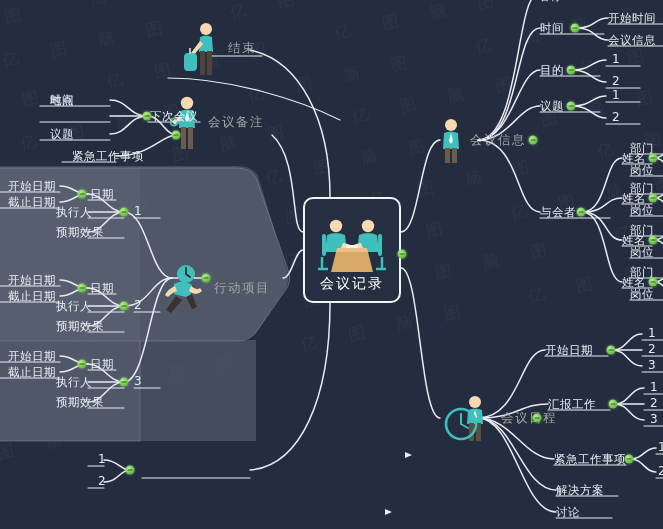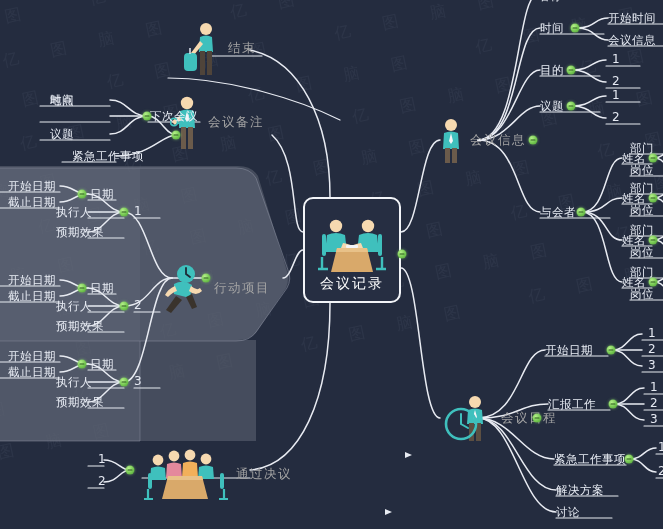--- a/index.html
+++ b/index.html
@@ -347,39 +347,20 @@
       <path d="M 18 17 q 6 -3 12 0 l 1 15 l -14 0 z" fill="#3fc0bd"></path>
       <path d="M 18 21 l -9 12 l 3 2 l 9 -11 z" fill="#f6d9b0"></path>
       <rect x="18" y="31" width="5" height="24" fill="#4f443a"></rect>
       <rect x="25" y="31" width="5" height="24" fill="#4f443a"></rect>
       <rect x="2" y="33" width="13" height="18" rx="4" fill="#3fc0bd"></rect>
       <path d="M 8 28 l 0 6" stroke="#d7dde8" stroke-width="1.6"></path>
     </svg>
     <div class="plabel">结束</div>
   </div>
 
-  <div class="picnode" style="left:142px;top:474px;">
-    <svg width="88" height="54" viewBox="0 0 88 54">
-      <circle cx="16" cy="13" r="5.4" fill="#f6d9b0"></circle>
-      <path d="M 9 21 q 7 -3 14 0 l 1 12 l -16 0 z" fill="#3fc0bd"></path>
-      <circle cx="32" cy="9" r="5.4" fill="#f6d9b0"></circle>
-      <path d="M 25 17 q 7 -3 14 0 l 1 14 l -16 0 z" fill="#e4899c"></path>
-      <circle cx="48" cy="8" r="5.4" fill="#f6d9b0"></circle>
-      <path d="M 41 16 q 7 -3 14 0 l 1 15 l -16 0 z" fill="#f2b05a"></path>
-      <circle cx="64" cy="12" r="5.4" fill="#f6d9b0"></circle>
-      <path d="M 57 20 q 7 -3 14 0 l 1 12 l -16 0 z" fill="#3fc0bd"></path>
-      <path d="M 26 29 l 34 0 l 6 23 l -46 0 z" fill="#d9a96a"></path>
-      <path d="M 26 29 l 34 0 l 1 4 l -36 0 z" fill="#e8c188"></path>
-      <rect x="6" y="26" width="4" height="16" rx="2" fill="#3fc0bd"></rect>
-      <path d="M 6 42 l 0 10 M 2 52 l 9 0" stroke="#3fc0bd" stroke-width="2.2" fill="none"></path>
-      <rect x="78" y="26" width="4" height="16" rx="2" fill="#3fc0bd"></rect>
-      <path d="M 82 42 l 0 10 M 77 52 l 9 0" stroke="#3fc0bd" stroke-width="2.2" fill="none"></path>
-    </svg>
-    <div class="plabel">通过决议</div>
-  </div>
 
   <div class="node" style="left:538px;top:-4px;">名称</div>
   <div class="node" style="left:540px;top:28px;">时间</div>
   <div class="node" style="left:608px;top:18px;">开始时间</div>
   <div class="node" style="left:608px;top:40px;">会议信息</div>
 
   <div class="node" style="left:540px;top:70px;">目的</div>
   <div class="node num" style="left:612px;top:60px;">1</div>
   <div class="node num" style="left:612px;top:82px;">2</div>
 

